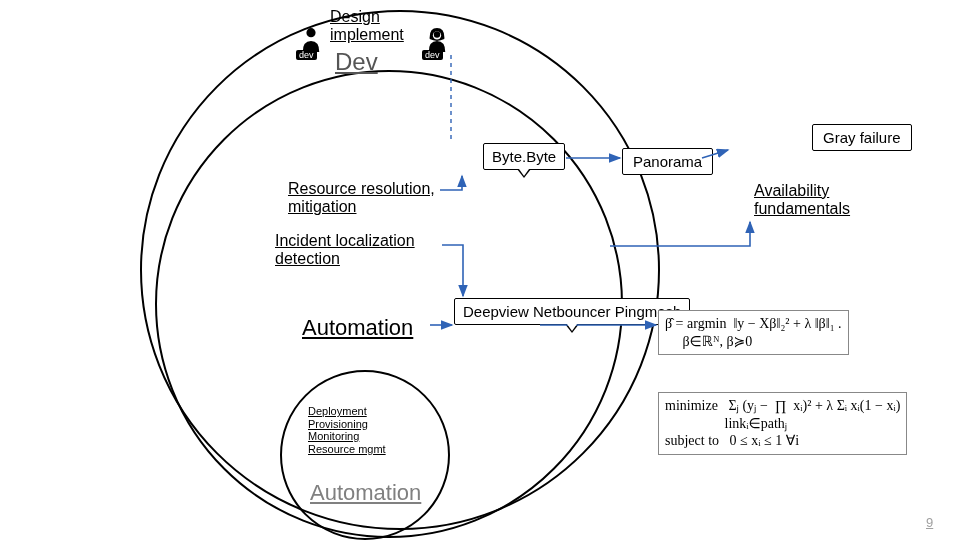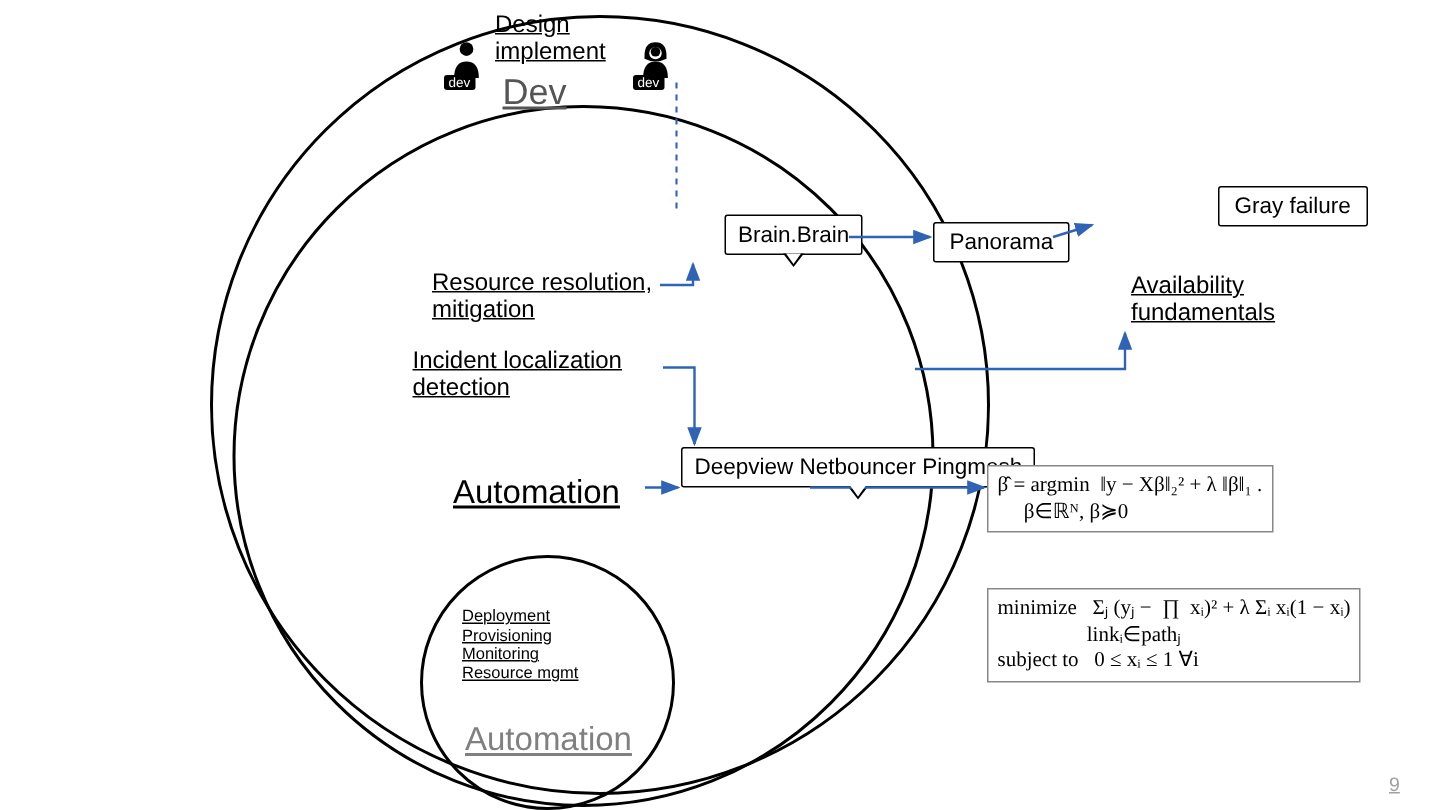--- a/index.html
+++ b/index.html
@@ -164,21 +164,21 @@
 mitigation</div>
 <div class="txt" style="left:275px; top:232px;">Incident localization
 detection</div>
 <div class="txt big" style="left:302px; top:315px;">Automation</div>
 <div class="txt" style="left:308px; top:405px; font-size:11px;">Deployment
 Provisioning
 Monitoring
 Resource mgmt</div>
 <div class="txt mut" style="left:310px; top:480px;">Automation</div>
 
-<div class="callout" style="left:483px; top:143px;">Brain.Brain</div>
+<div class="callout" style="left:483px; top:143px;">Byte.Byte</div>
 <div class="box" style="left:622px; top:148px;">Panorama</div>
 <div class="box" style="left:772px; top:124px;margin-left:40px;">Gray
 failure</div>
 <div class="callout" style="left:454px; top:298px;">Deepview
 Netbouncer
 Pingmesh</div>
 
 <div class="txt" style="left:754px; top:182px;">Availability
 fundamentals</div>
 

